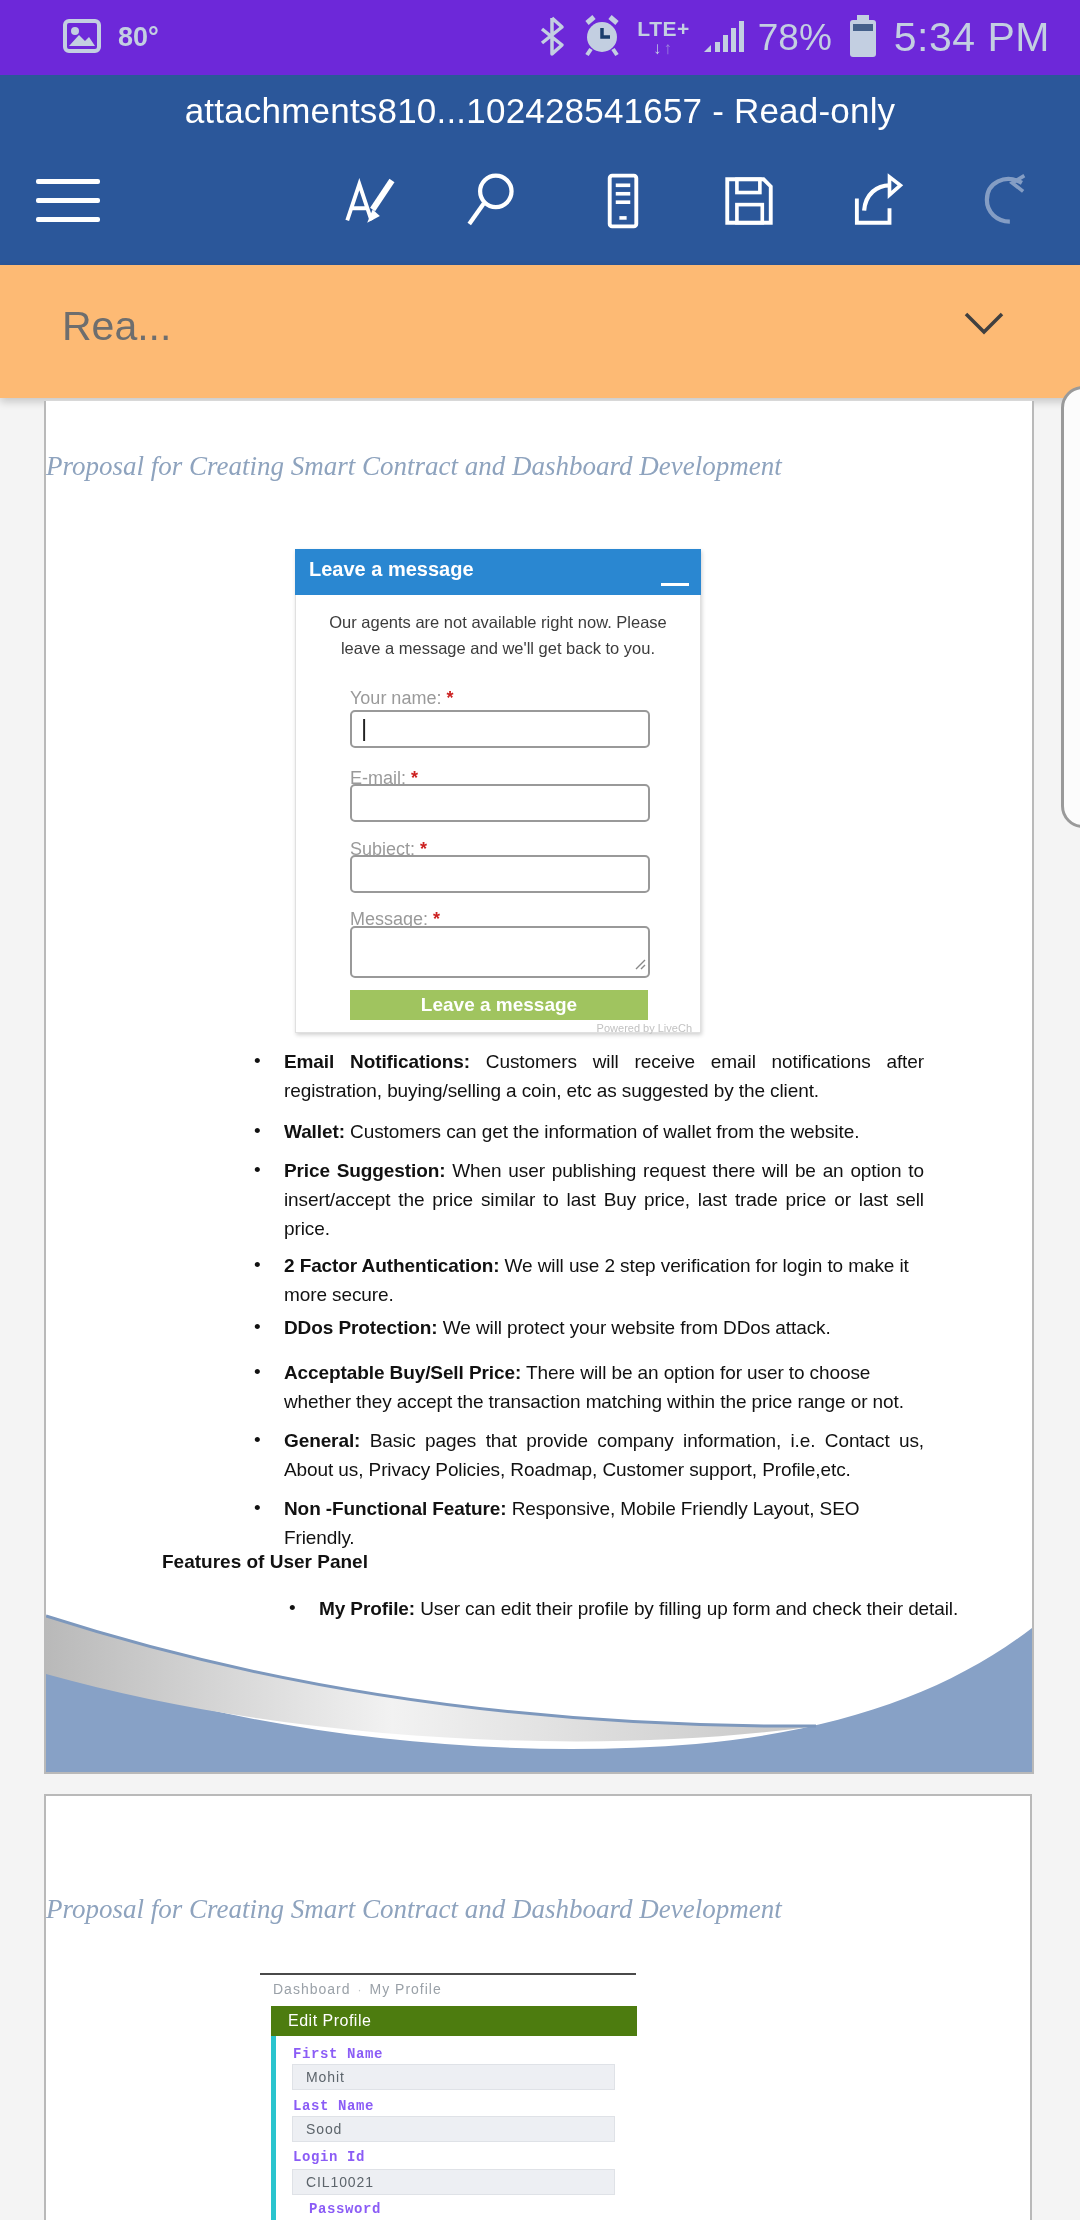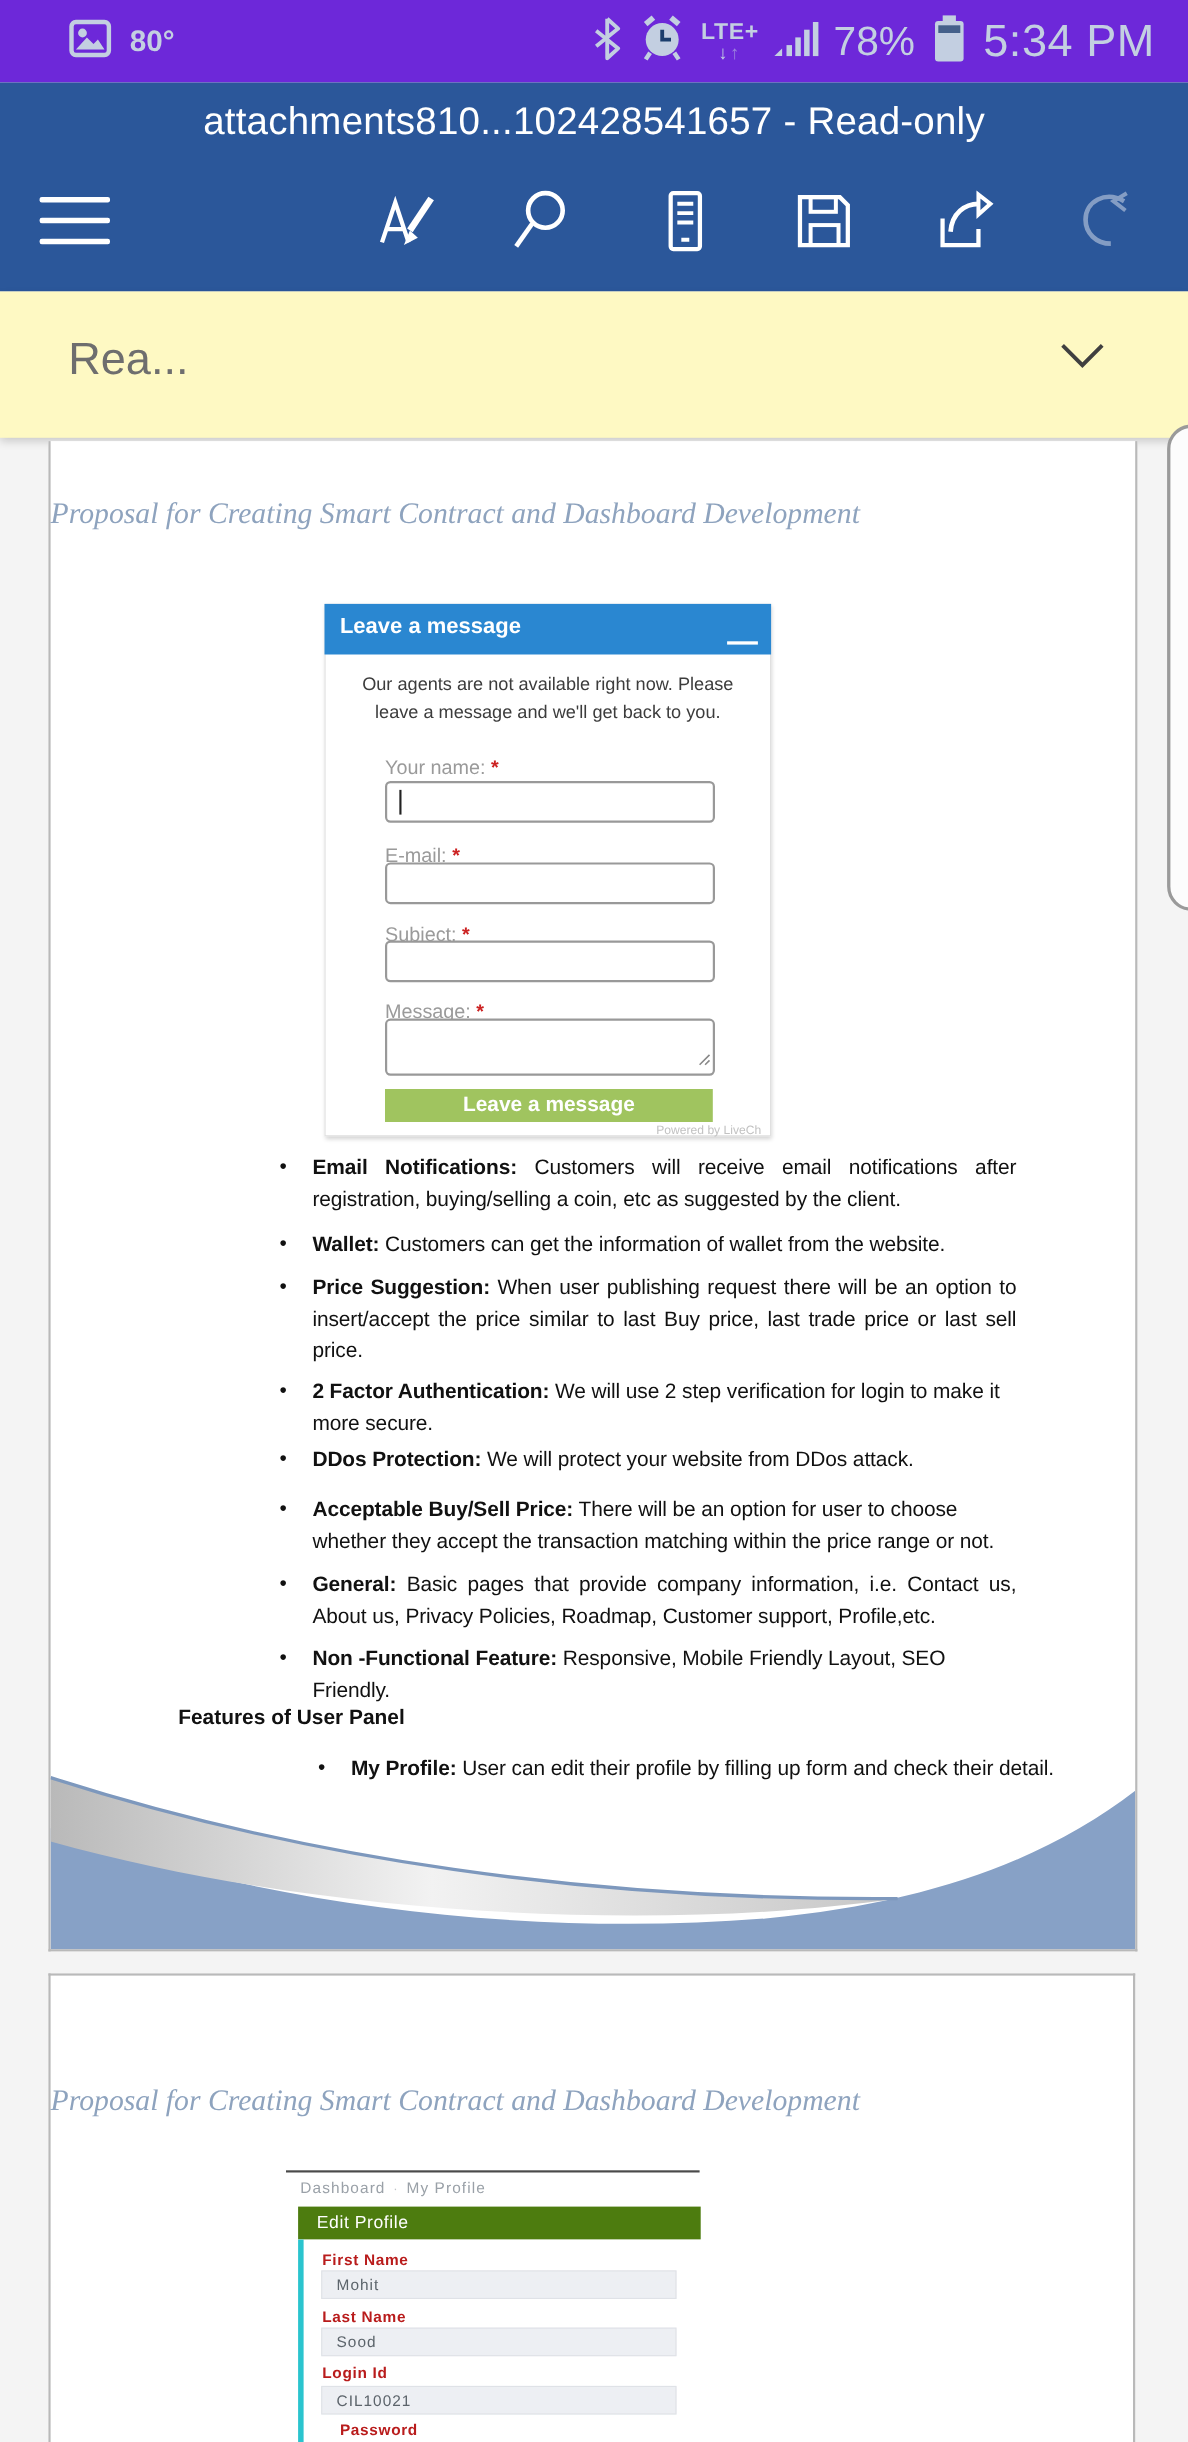--- a/index.html
+++ b/index.html
@@ -19,21 +19,21 @@
   .time{font-size:41px;font-weight:400;letter-spacing:0.5px;}
   
   .appbar{position:absolute;top:75px;left:0;width:1080px;height:190px;background:#2b579a;}
   .doc-name{position:absolute;top:16px;left:0;width:100%;text-align:center;color:#ffffff;
             font-size:35px;font-weight:400;letter-spacing:0.2px;}
   .hamburger{position:absolute;left:36px;top:104px;width:66px;height:48px;cursor:pointer;}
   .hamburger .bar{width:64px;height:5px;background:#fff;border-radius:2px;margin-bottom:14px;}
   .tb-btn{position:absolute;top:96px;width:58px;height:60px;}
   .tb-btn svg{width:100%;height:100%;}
   
-  .ribbon{position:absolute;top:265px;left:0;width:1080px;height:133px;background:#fef9c3;
+  .ribbon{position:absolute;top:265px;left:0;width:1080px;height:133px;background:#fdba74;
           box-shadow:0 4px 8px rgba(0,0,0,0.18);}
   .rea{position:absolute;left:62px;top:38px;font-size:41px;color:#6e6e6e;}
   .chev{position:absolute;right:74px;top:46px;width:44px;height:26px;}
   
   .scrollpill{position:absolute;left:1061px;top:386px;width:44px;height:442px;
               border:3px solid #9a9a9a;border-radius:22px;background:#fcfcfc;box-sizing:border-box;z-index:9;}
   
   .canvas{position:absolute;top:398px;left:0;width:1080px;height:1822px;}
   .page1{position:absolute;left:44px;top:3px;width:990px;height:1373px;background:#fff;
          border:2px solid #b9b9b9;border-top:none;box-sizing:border-box;}
@@ -73,22 +73,22 @@
   
   .pw{position:absolute;left:214px;top:172px;width:384px;height:254px;}
   .pw-topline{position:absolute;top:5px;left:0;width:376px;border-top:2px solid #4a4a4a;}
   .pw-crumb{position:absolute;top:13px;left:13px;font-size:14px;color:#9aa1a8;letter-spacing:1px;}
   .pw-crumb .dot{color:#c0c4c8;font-size:12px;margin:0 7px;}
   .pw-head{position:absolute;top:38px;left:11px;width:366px;height:30px;background:#4d7c0f;
            color:#fff;font-size:16px;letter-spacing:0.5px;line-height:30px;padding-left:17px;
            box-sizing:border-box;}
   .pw-body{position:absolute;top:68px;left:11px;width:366px;height:190px;background:#fff;
            border-left:5px solid #2ac4ce;}
-  .pw-label{position:absolute;left:17px;font-size:14px;font-weight:bold;color:#b91c1c;
-            letter-spacing:0.6px;}
+  .pw-label{position:absolute;left:17px;font-size:14px;font-weight:bold;color:#8b5cf6;
+            letter-spacing:0.6px;font-family:Liberation Mono, monospace;}
   .pw-input{position:absolute;left:16px;width:323px;height:26px;background:#edeff3;
             border:1px solid #dfe2e7;box-sizing:border-box;font-size:14px;color:#5c646b;
             letter-spacing:0.9px;line-height:24px;padding-left:13px;}
 </style>
 </head>
 <body>
 
 <div class="screen">
 
   <div class="statusbar">

